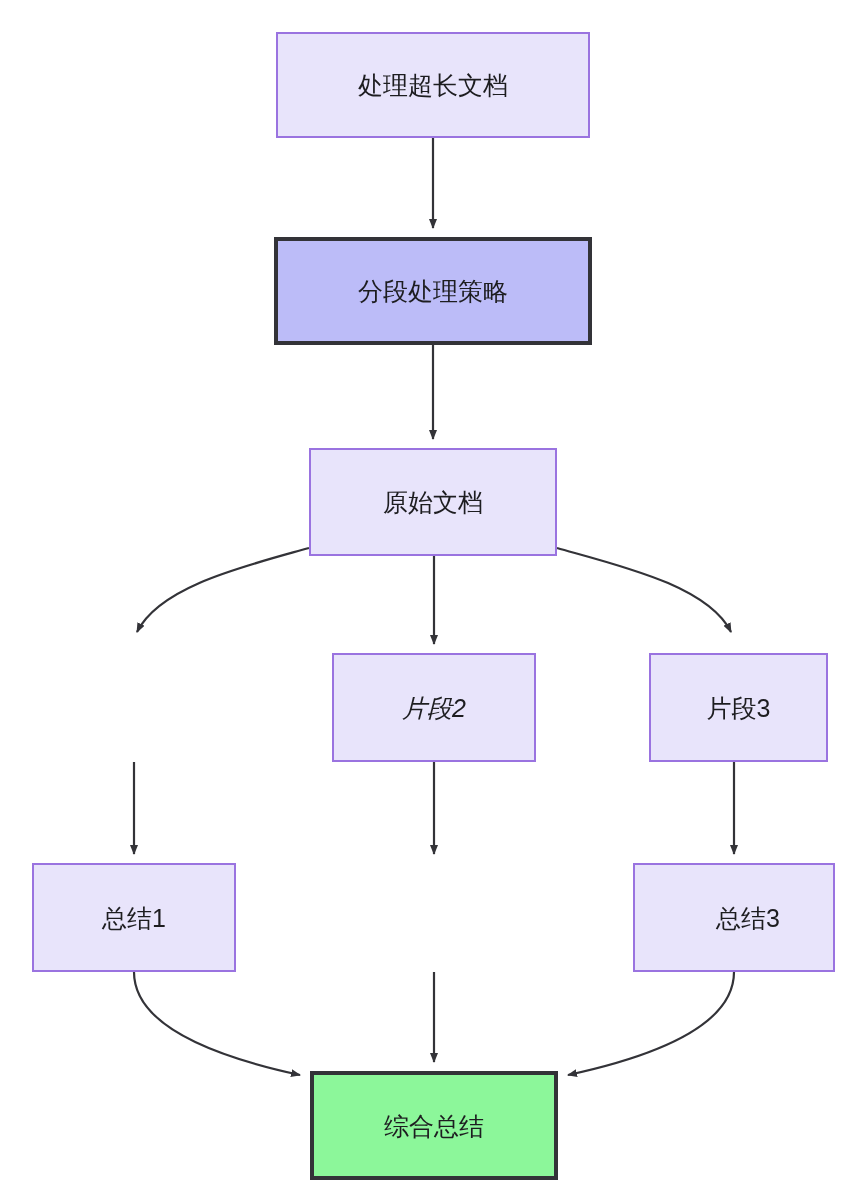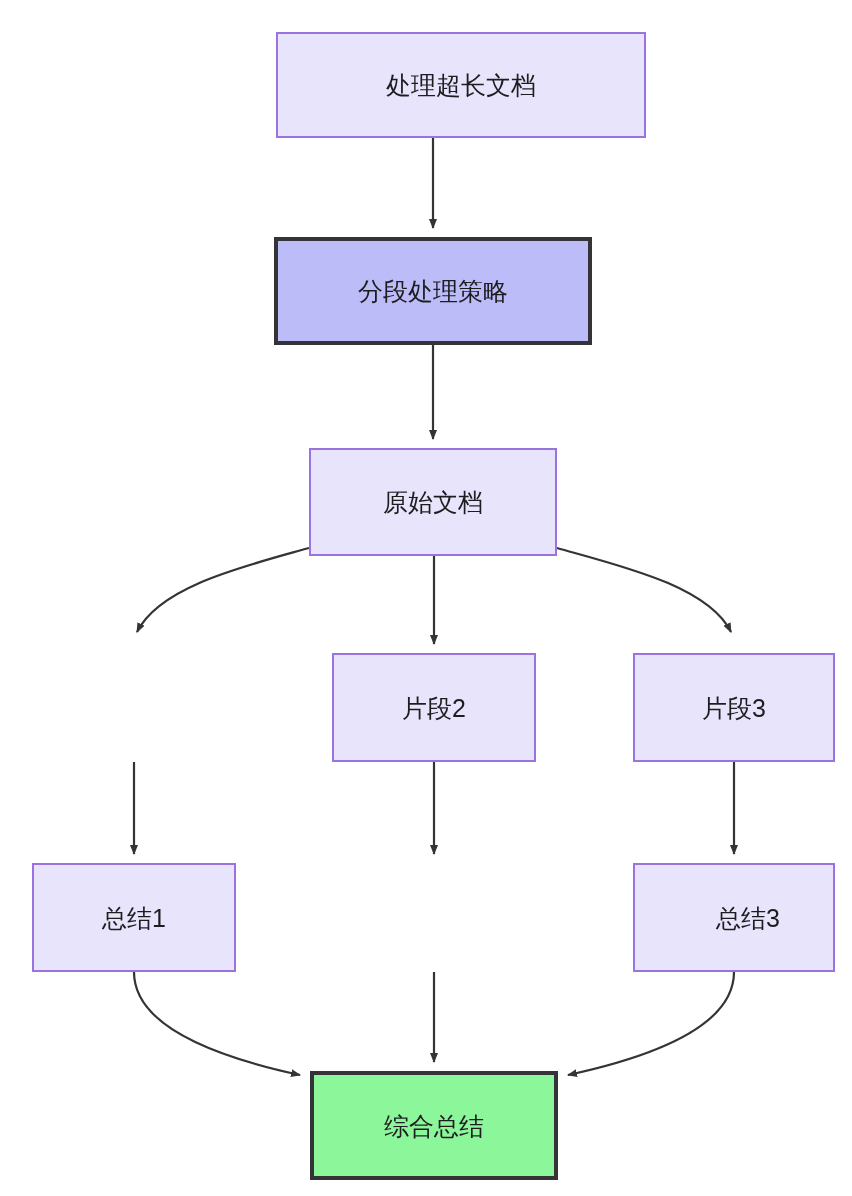--- a/index.html
+++ b/index.html
@@ -87,38 +87,38 @@
 
     <path d="M734,762 L734,854" stroke="#333338" stroke-width="2.2" fill="none" marker-end="url(#arrowhead)"></path>
 
     <path d="M134,972 C134,1010 175,1048 300,1075" stroke="#333338" stroke-width="2.2" fill="none" marker-end="url(#arrowhead)"></path>
 
     <path d="M434,972 L434,1062" stroke="#333338" stroke-width="2.2" fill="none" marker-end="url(#arrowhead)"></path>
 
     <path d="M734,972 C734,1010 693,1048 568,1075" stroke="#333338" stroke-width="2.2" fill="none" marker-end="url(#arrowhead)"></path>
   </svg>
 
-  <div class="node node-normal" style="left:276px; top:32px; width:370px; height:106px;">
+  <div class="node node-normal" style="left:276px; top:32px; width:314px; height:106px;">
     <span class="node-label">处理超长文档</span>
   </div>
 
   <div class="node node-emph" style="left:274px; top:237px; width:318px; height:108px;">
     <span class="node-label">分段处理策略</span>
   </div>
 
   <div class="node node-normal" style="left:309px; top:448px; width:248px; height:108px;">
     <span class="node-label">原始文档</span>
   </div>
 
 
-  <div class="node node-normal" style="left:332px; top:653px; width:204px; height:109px;">
+  <div class="node node-normal" style="left:332px; top:653px; width:204px; height:109px;font-style:italic;">
     <span class="node-label">片段2</span>
   </div>
 
-  <div class="node node-normal" style="left:633px; top:653px; width:202px; height:109px;">
+  <div class="node node-normal" style="left:649px; top:653px; width:179px; height:109px;">
     <span class="node-label">片段3</span>
   </div>
 
   <div class="node node-normal" style="left:32px; top:863px; width:204px; height:109px;align-items:center;">
     <span class="node-label">总结1</span>
   </div>
 
 
   <div class="node node-normal" style="left:633px; top:863px; width:202px; height:109px;padding-left:28px;">
     <span class="node-label">总结3</span>

